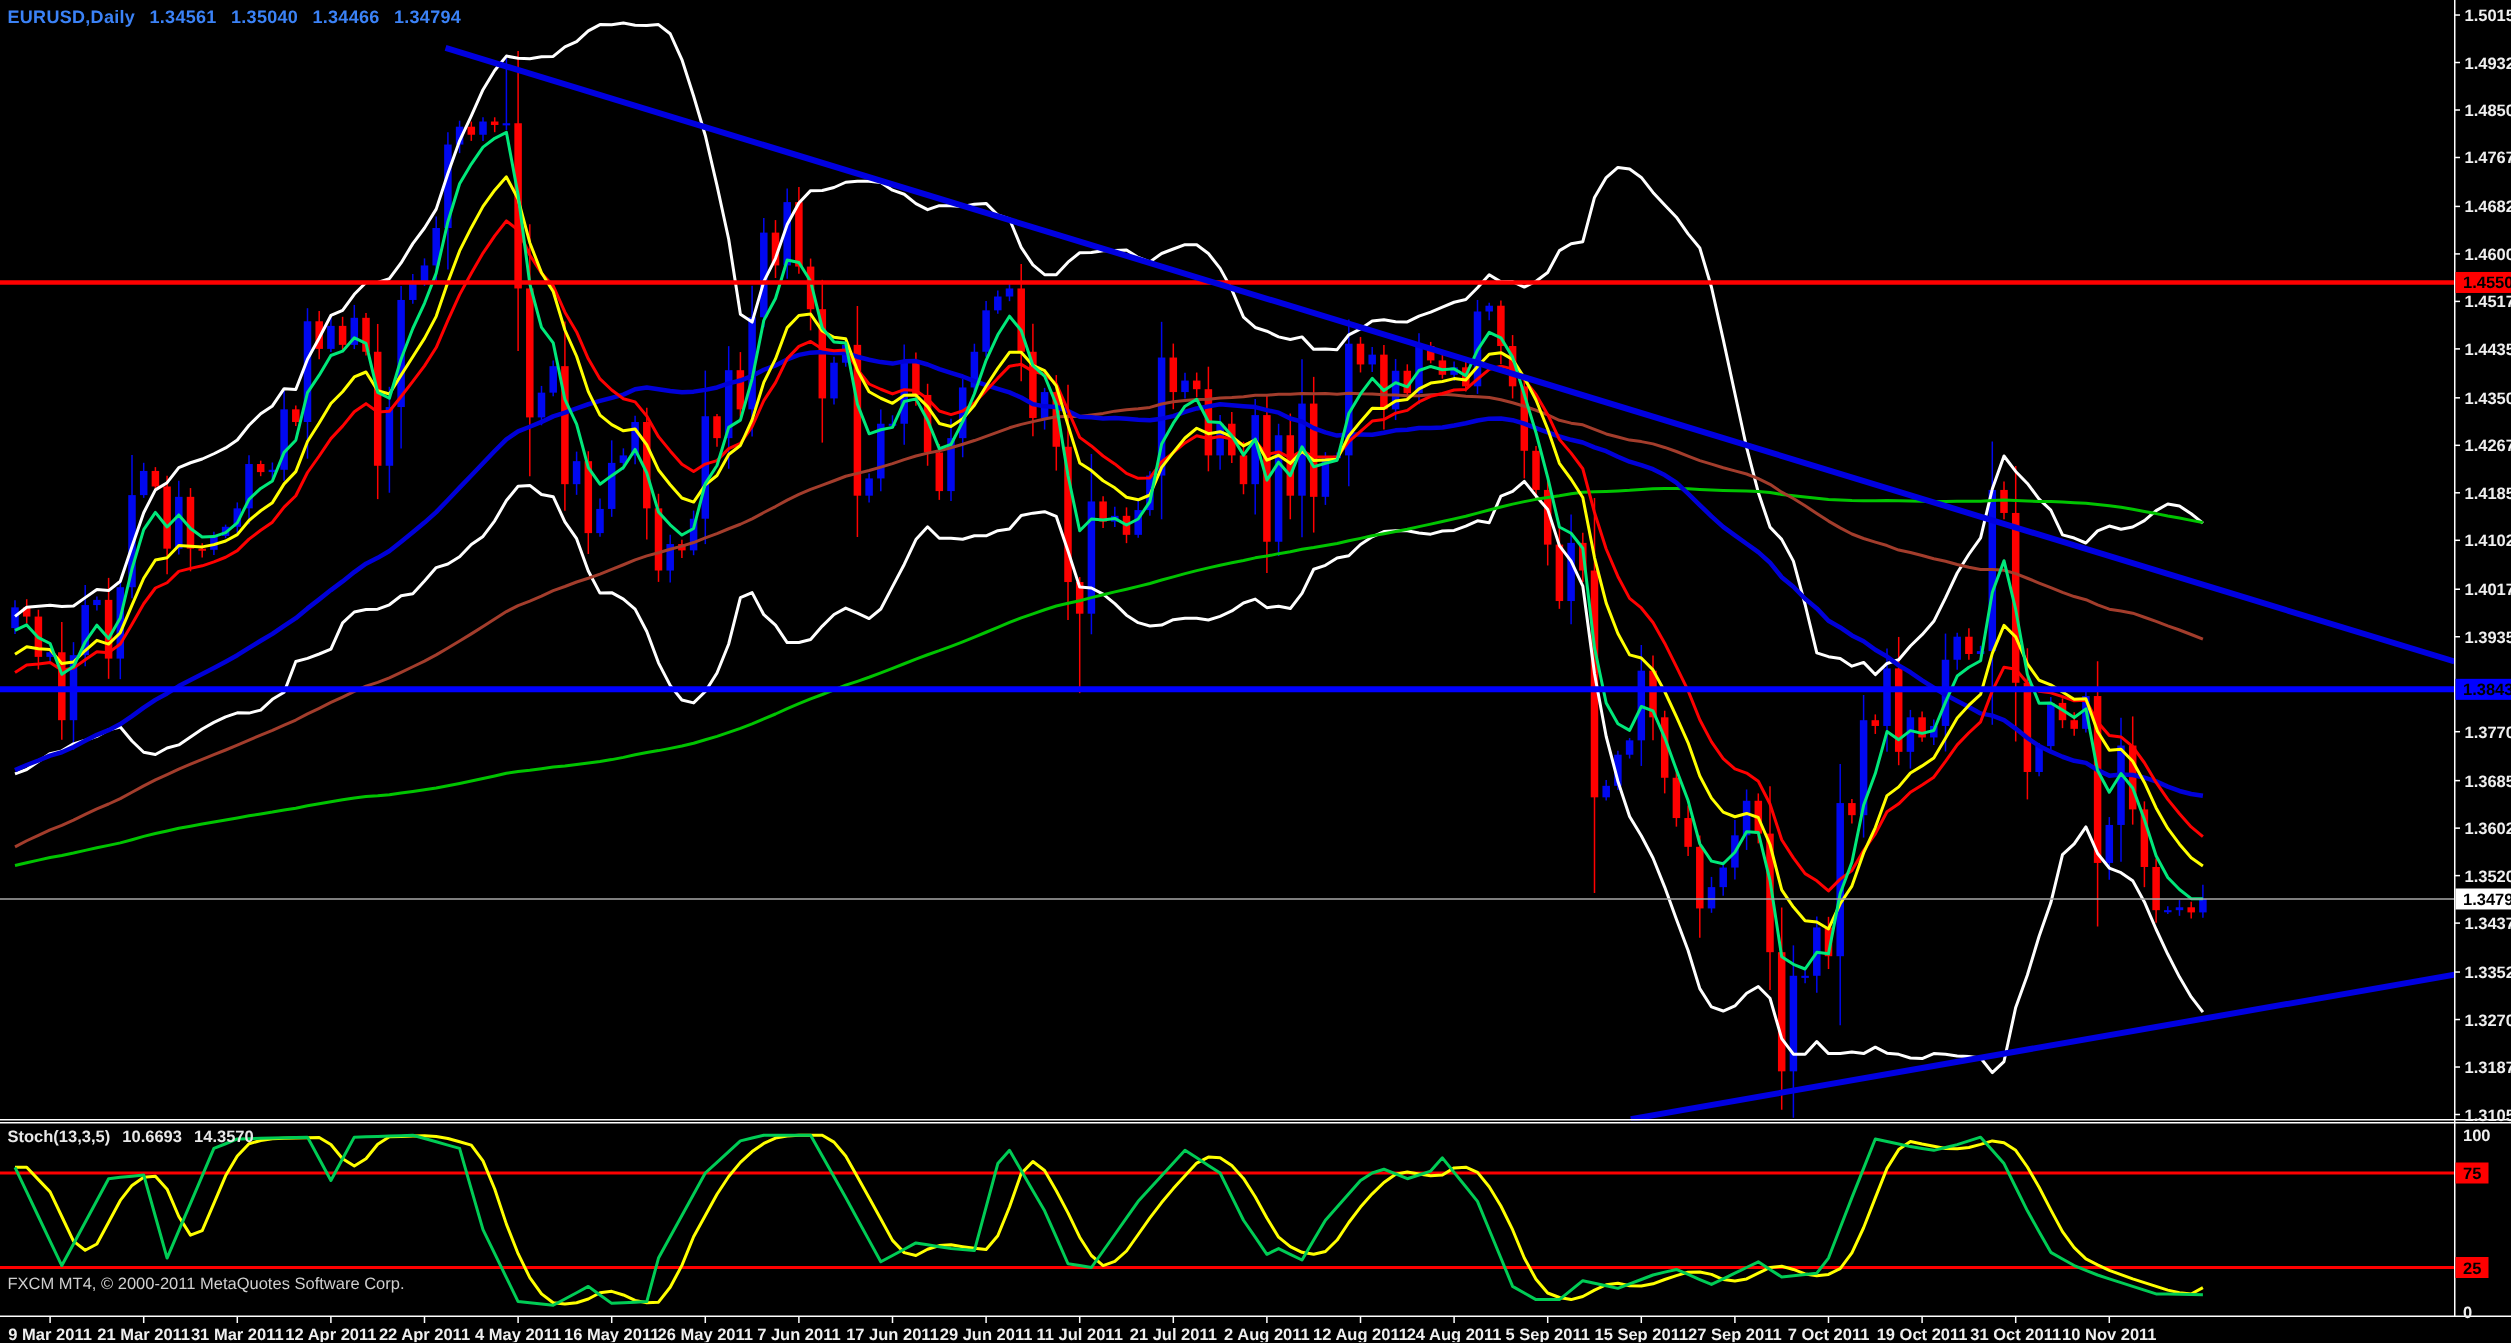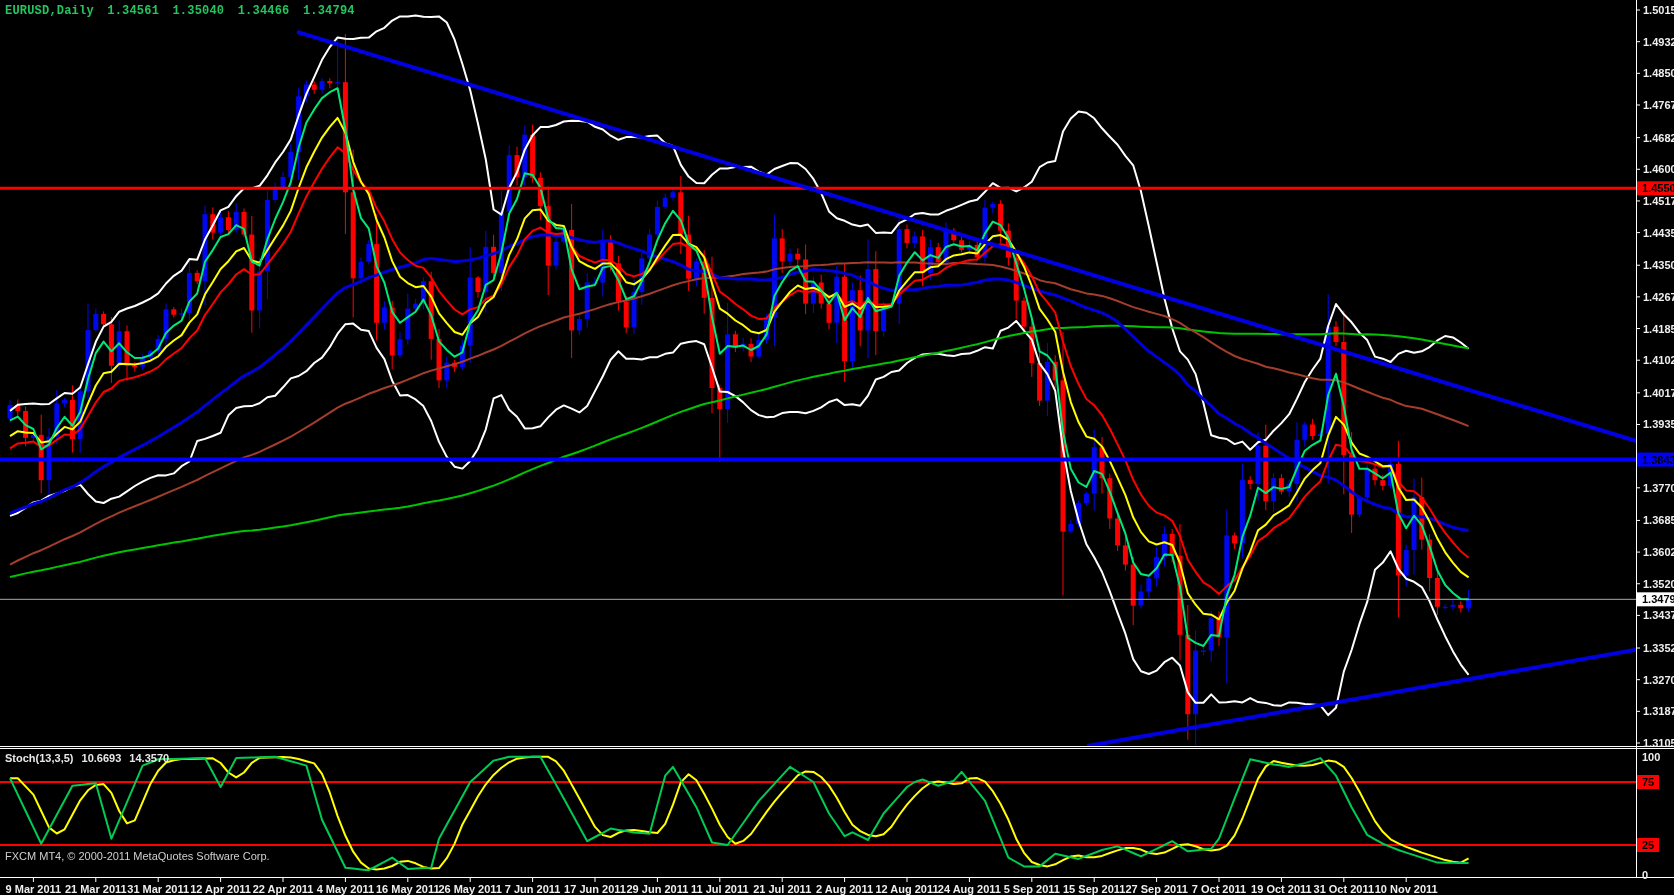--- a/index.html
+++ b/index.html
@@ -1,19 +1,19 @@
 <!DOCTYPE html>
 <html><head>
 <meta charset="utf-8">
 <style>
   html,body{margin:0;padding:0;background:#000;}
   .terminal{position:relative;width:1674px;height:895px;background:#000;overflow:hidden;
             font-family:"Liberation Sans",sans-serif;}
-  .hdr{position:absolute;left:5px;top:4px;color:#22c55e;font-size:12px;font-weight:bold;
-       letter-spacing:.2px;white-space:nowrap;font-family:Liberation Mono, monospace;}
+  .hdr{position:absolute;left:5px;top:4px;color:#3b82f6;font-size:12px;font-weight:bold;
+       letter-spacing:.2px;white-space:nowrap;}
   .hdr span{margin-right:6px;}
   .sublabel{position:absolute;left:5px;top:752px;color:#e8e8e8;font-size:11px;font-weight:bold;white-space:nowrap;}
   .sublabel span{margin-right:5px;}
   .copyright{position:absolute;left:5px;top:850px;color:#cfcfcf;font-size:11px;white-space:nowrap;}
   svg text{font-family:"Liberation Sans",sans-serif;}
 </style>
 </head>
 <body>
 
 <div class="terminal">

